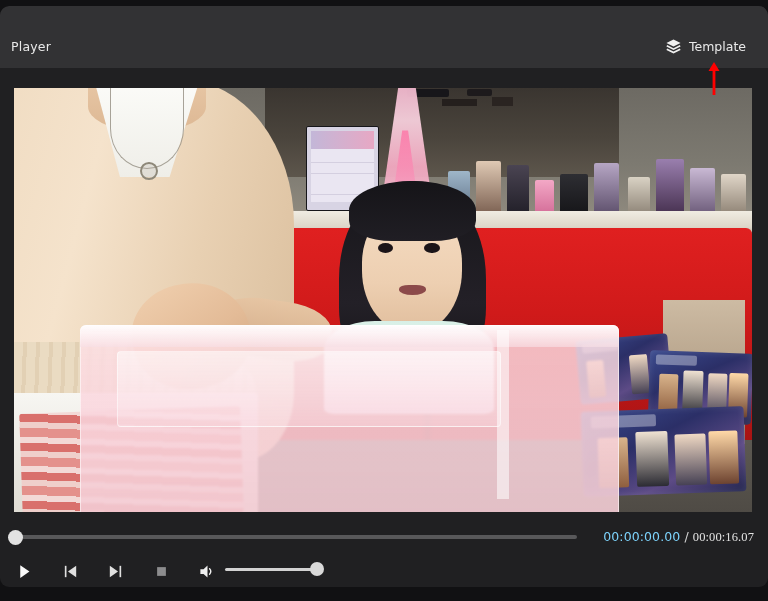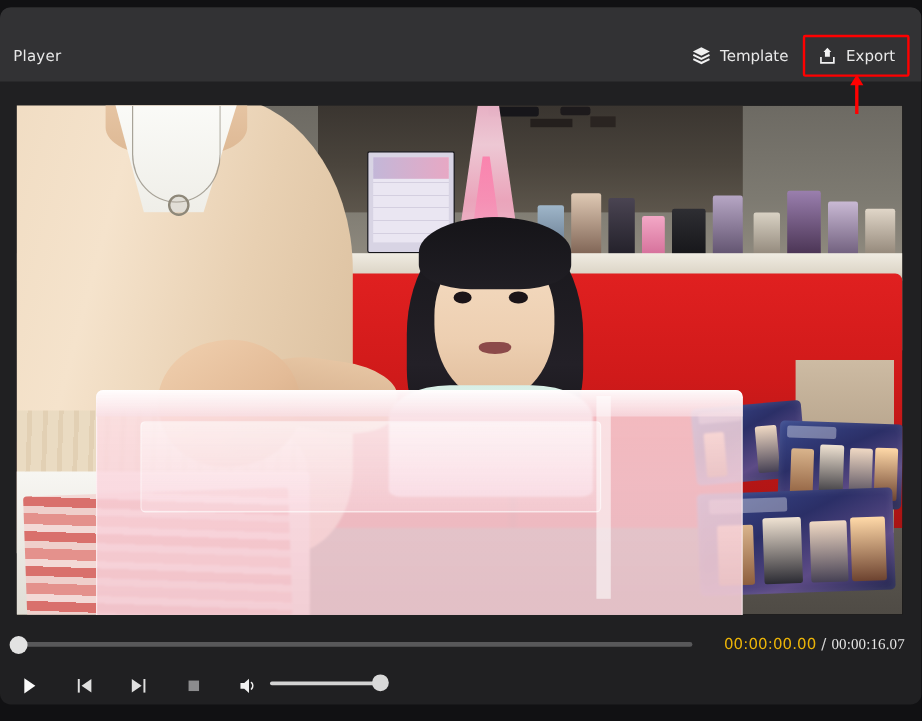--- a/index.html
+++ b/index.html
@@ -317,21 +317,21 @@
     background: #e2e2e2;
     border-radius: 50%;
   }
   .time-block {
     position: absolute;
     right: 14px; top: 7px;
     font-size: 12.5px;
     letter-spacing: .1px;
     white-space: nowrap;
   }
-  .t-cur { color: #eab308; }
+  .t-cur { color: #7dd3fc; }
   .t-sep { color: #d6d6d6; }
   .t-tot { color: #e4e4e4; font-family: Liberation Serif, serif; }
 
   .ctrl-row {
     position: absolute;
     left: 0; top: 548px;
     width: 768px; height: 38px;
   }
   .ctrl-btn {
     position: absolute;
@@ -371,29 +371,20 @@
           <span class="hdr-ico">
             <svg viewBox="0 0 24 24" width="17" height="17">
               <path d="M12 2 L22 7 L12 12 L2 7 Z" fill="#f0f0f0"></path>
               <path d="M12 14.3 L21 10 L22 12 L12 17 L2 12 L3 10 Z" fill="#f0f0f0"></path>
               <path d="M12 19 L21 14.8 L22 16.8 L12 21.8 L2 16.8 L3 14.8 Z" fill="#f0f0f0"></path>
             </svg>
           </span>
           <span>Template</span>
         </div>
 
-        <div class="hdr-btn highlight">
-          <span class="hdr-ico">
-            <svg viewBox="0 0 24 24" width="17" height="17">
-              <path d="M12 2.5 L16.6 7.4 L14.9 7.4 L14.9 13.2 L9.1 13.2 L9.1 7.4 L7.4 7.4 Z" fill="#f2f2f2"></path>
-              <path d="M3.4 13.4 L5.4 13.4 L5.4 19.4 L18.6 19.4 L18.6 13.4 L20.6 13.4 L20.6 21.4 L3.4 21.4 Z" fill="#f2f2f2"></path>
-            </svg>
-          </span>
-          <span>Export</span>
-        </div>
 
       </div>
     </div>
 
     <div class="video-wrap">
       <div class="video-scene">
 
         <div class="bg-wall"></div>
         <div class="shelf-unit">
           <div class="shelf-dark1"></div>

